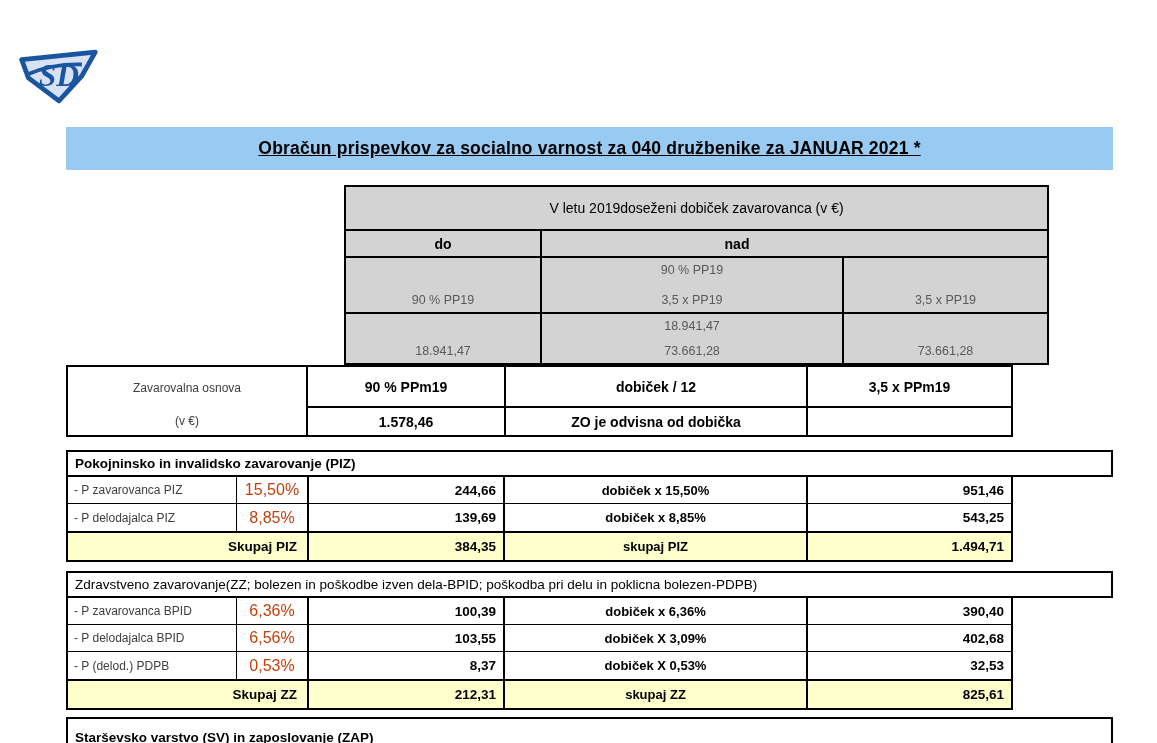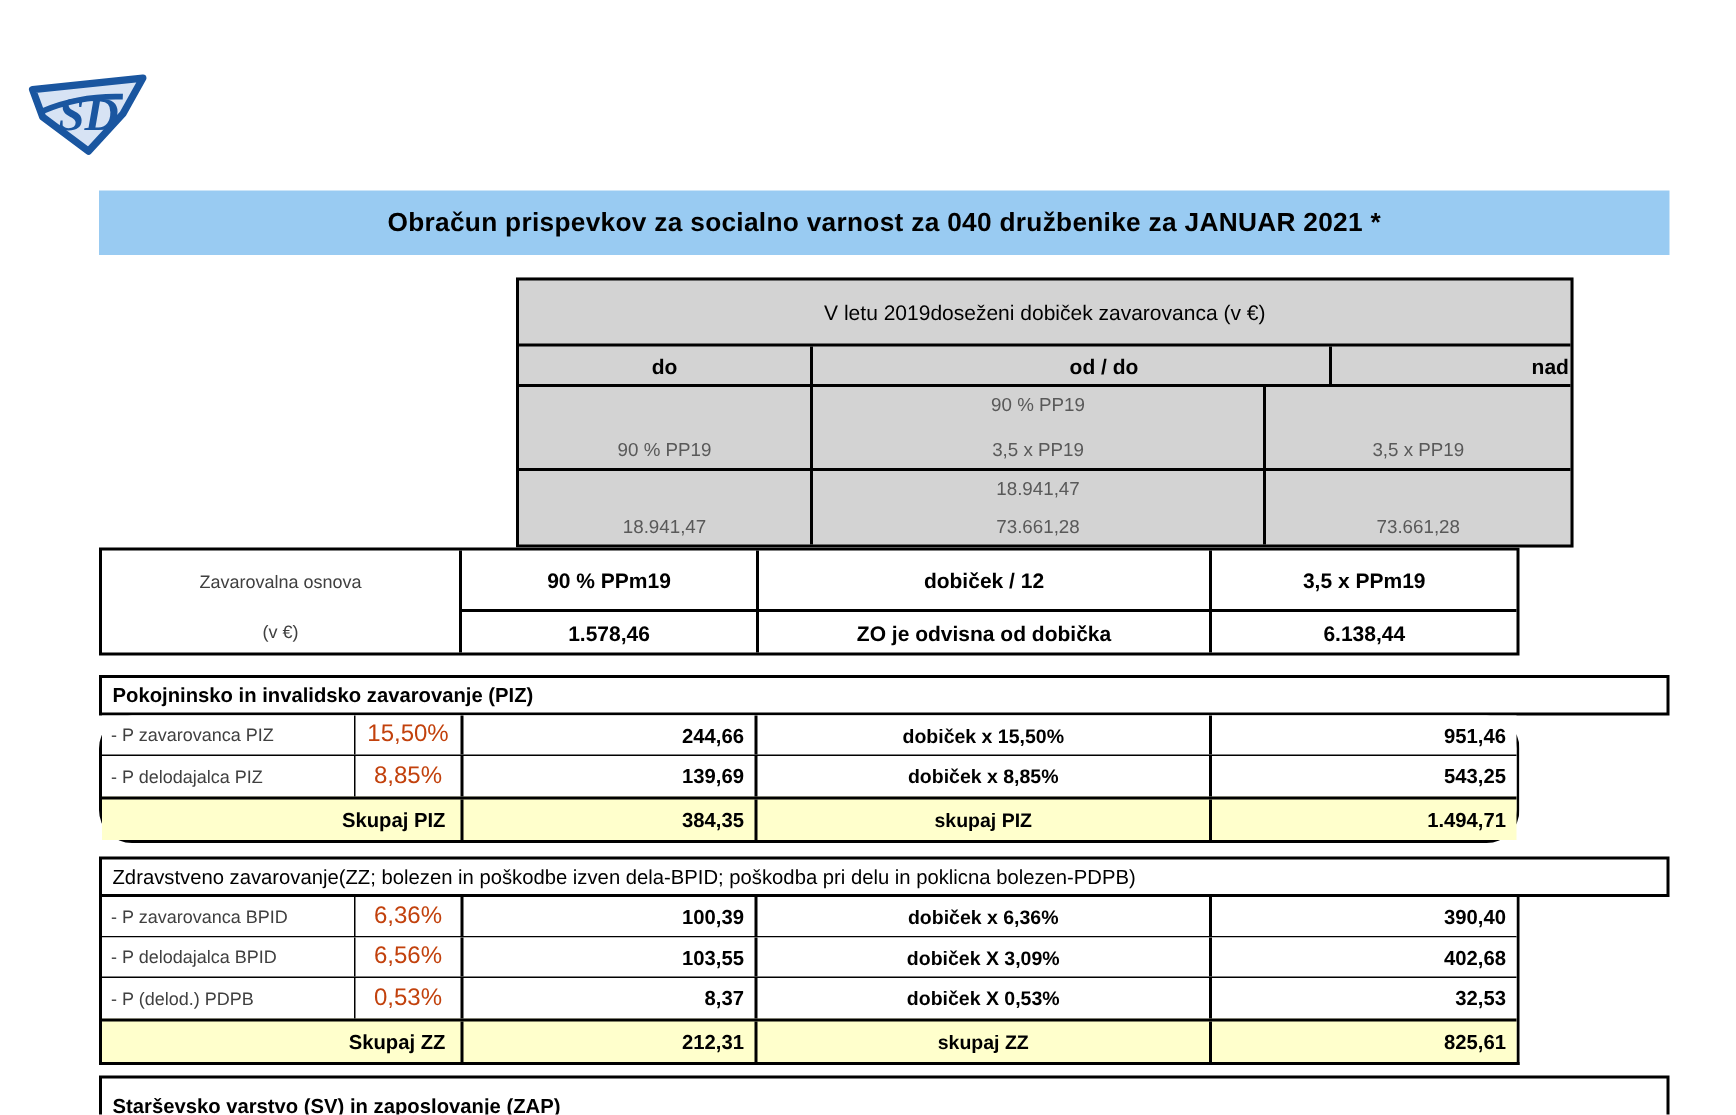--- a/index.html
+++ b/index.html
@@ -18,21 +18,21 @@
   .abs{position:absolute;}
 
   
   .logo{left:15px;top:44px;width:86px;height:62px;}
 
   
   .title-bar{
     left:66px;top:127px;width:1047px;height:43px;
     background:var(--title-bg);
     display:flex;align-items:center;justify-content:center;
-    font-size:17.5px;font-weight:bold;letter-spacing:.2px;white-space:nowrap;
+    font-size:17.5px;font-weight:bold;letter-spacing:.2px;white-space:nowrap;text-decoration:underline;
   }
 
   
   .profit-table{
     left:308px;top:185px;width:705px;height:180px;
     background:var(--table-gray);border:2px solid var(--border);margin-left:36px;
   }
   .pt-header{
     height:44px;border-bottom:2px solid var(--border);
     display:flex;align-items:center;justify-content:center;
@@ -112,21 +112,20 @@
 </div>
 
 <div class="abs profit-table">
   <div class="pt-header">
       <span>V letu 20</span>
       <span class="seg-b">19</span>
       <span> doseženi dobiček zavarovanca (v €)</span>
     </div>
   <div class="pt-row pt-colhead">
     <div class="pt-c">do</div>
-    <div class="pt-c">od / do</div>
     <div class="pt-c">nad</div>
   </div>
   <div class="pt-row pt-formula">
     <div class="pt-c pt-bottom">90 % PP19</div>
     <div class="pt-c pt-stack">
       <span>90 % PP19</span>
       <span>3,5 x PP19</span>
     </div>
     <div class="pt-c pt-bottom">3,5 x PP19</div>
   </div>
@@ -143,27 +142,26 @@
 <div class="abs osnova">
   <div class="os-left">
     <span>Zavarovalna osnova</span>
     <span>(v €)</span>
   </div>
   <div class="os-c">90 % PPm19</div>
   <div class="os-c">dobiček / 12</div>
   <div class="os-c lastcol">3,5 x PPm19</div>
   <div class="os-c r2">1.578,46</div>
   <div class="os-c r2">ZO je odvisna od dobička</div>
-  <div class="os-c r2 lastcol">6.138,44</div>
 </div>
 
 <div class="abs sec-head bold" style="top:450px;">
   <span>Pokojninsko in invalidsko zavarovanje (PIZ)</span>
 </div>
-<div class="abs dgrid" style="top:477px;border-radius:22px;">
+<div class="abs dgrid" style="top:477px;">
   <div class="drow">
     <div class="cell c-label">- P zavarovanca PIZ</div>
     <div class="cell c-rate">15,50%</div>
     <div class="cell c-value">244,66</div>
     <div class="cell c-formula">dobiček x 15,50%</div>
     <div class="cell c-max">951,46</div>
   </div>
   <div class="drow last">
     <div class="cell c-label">- P delodajalca PIZ</div>
     <div class="cell c-rate">8,85%</div>

